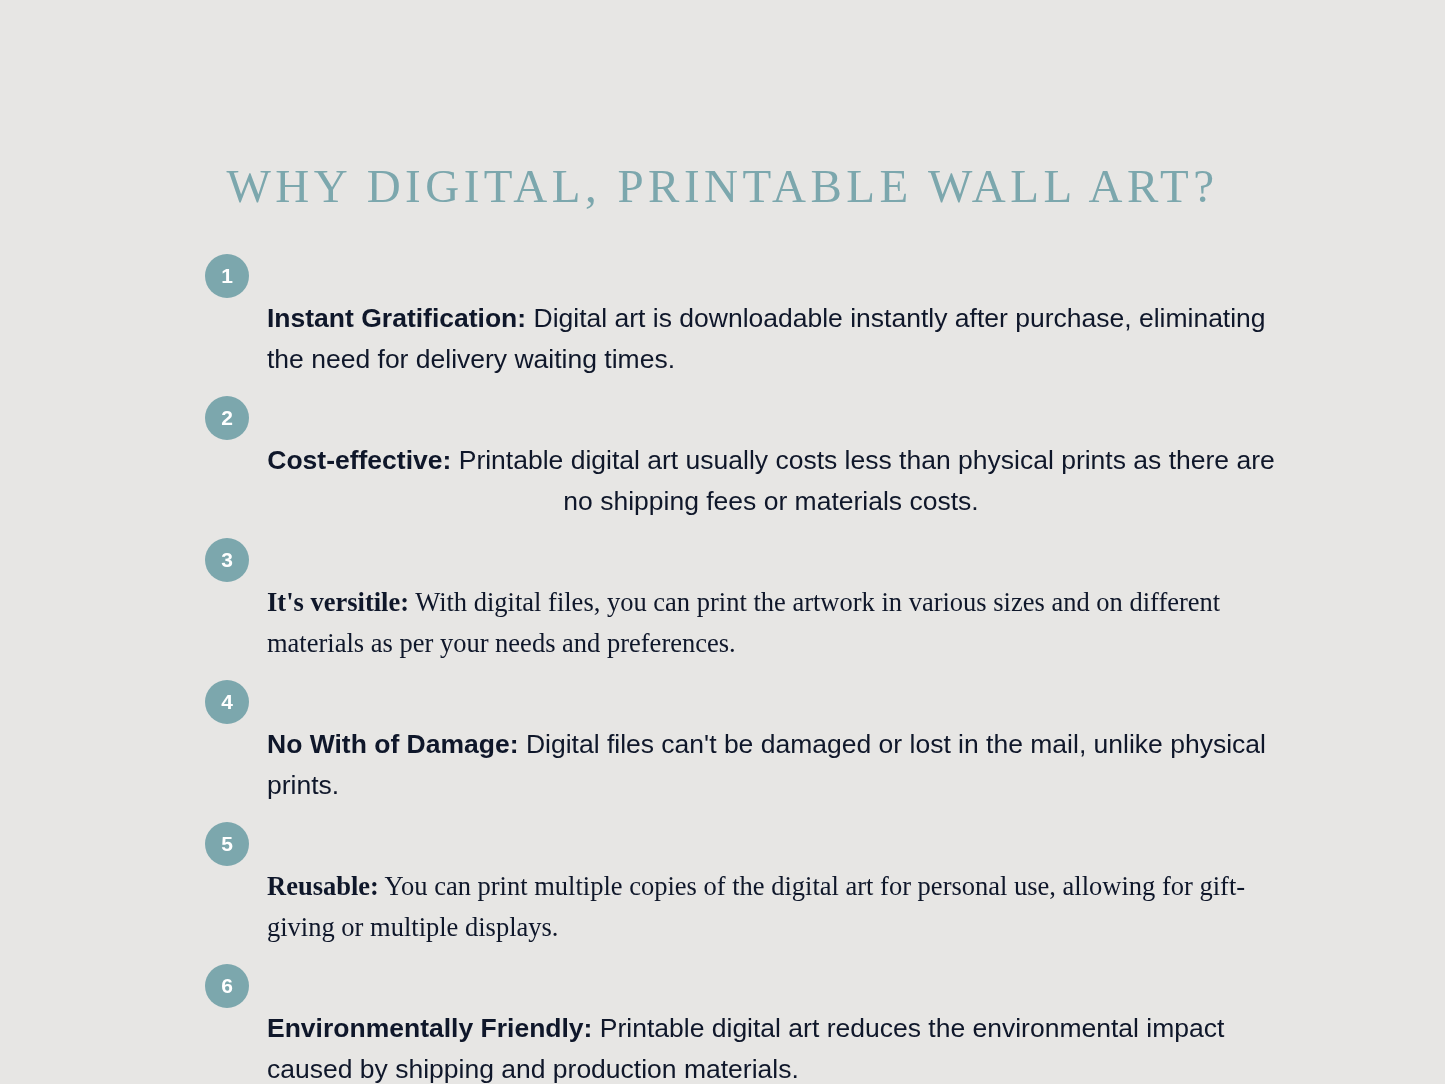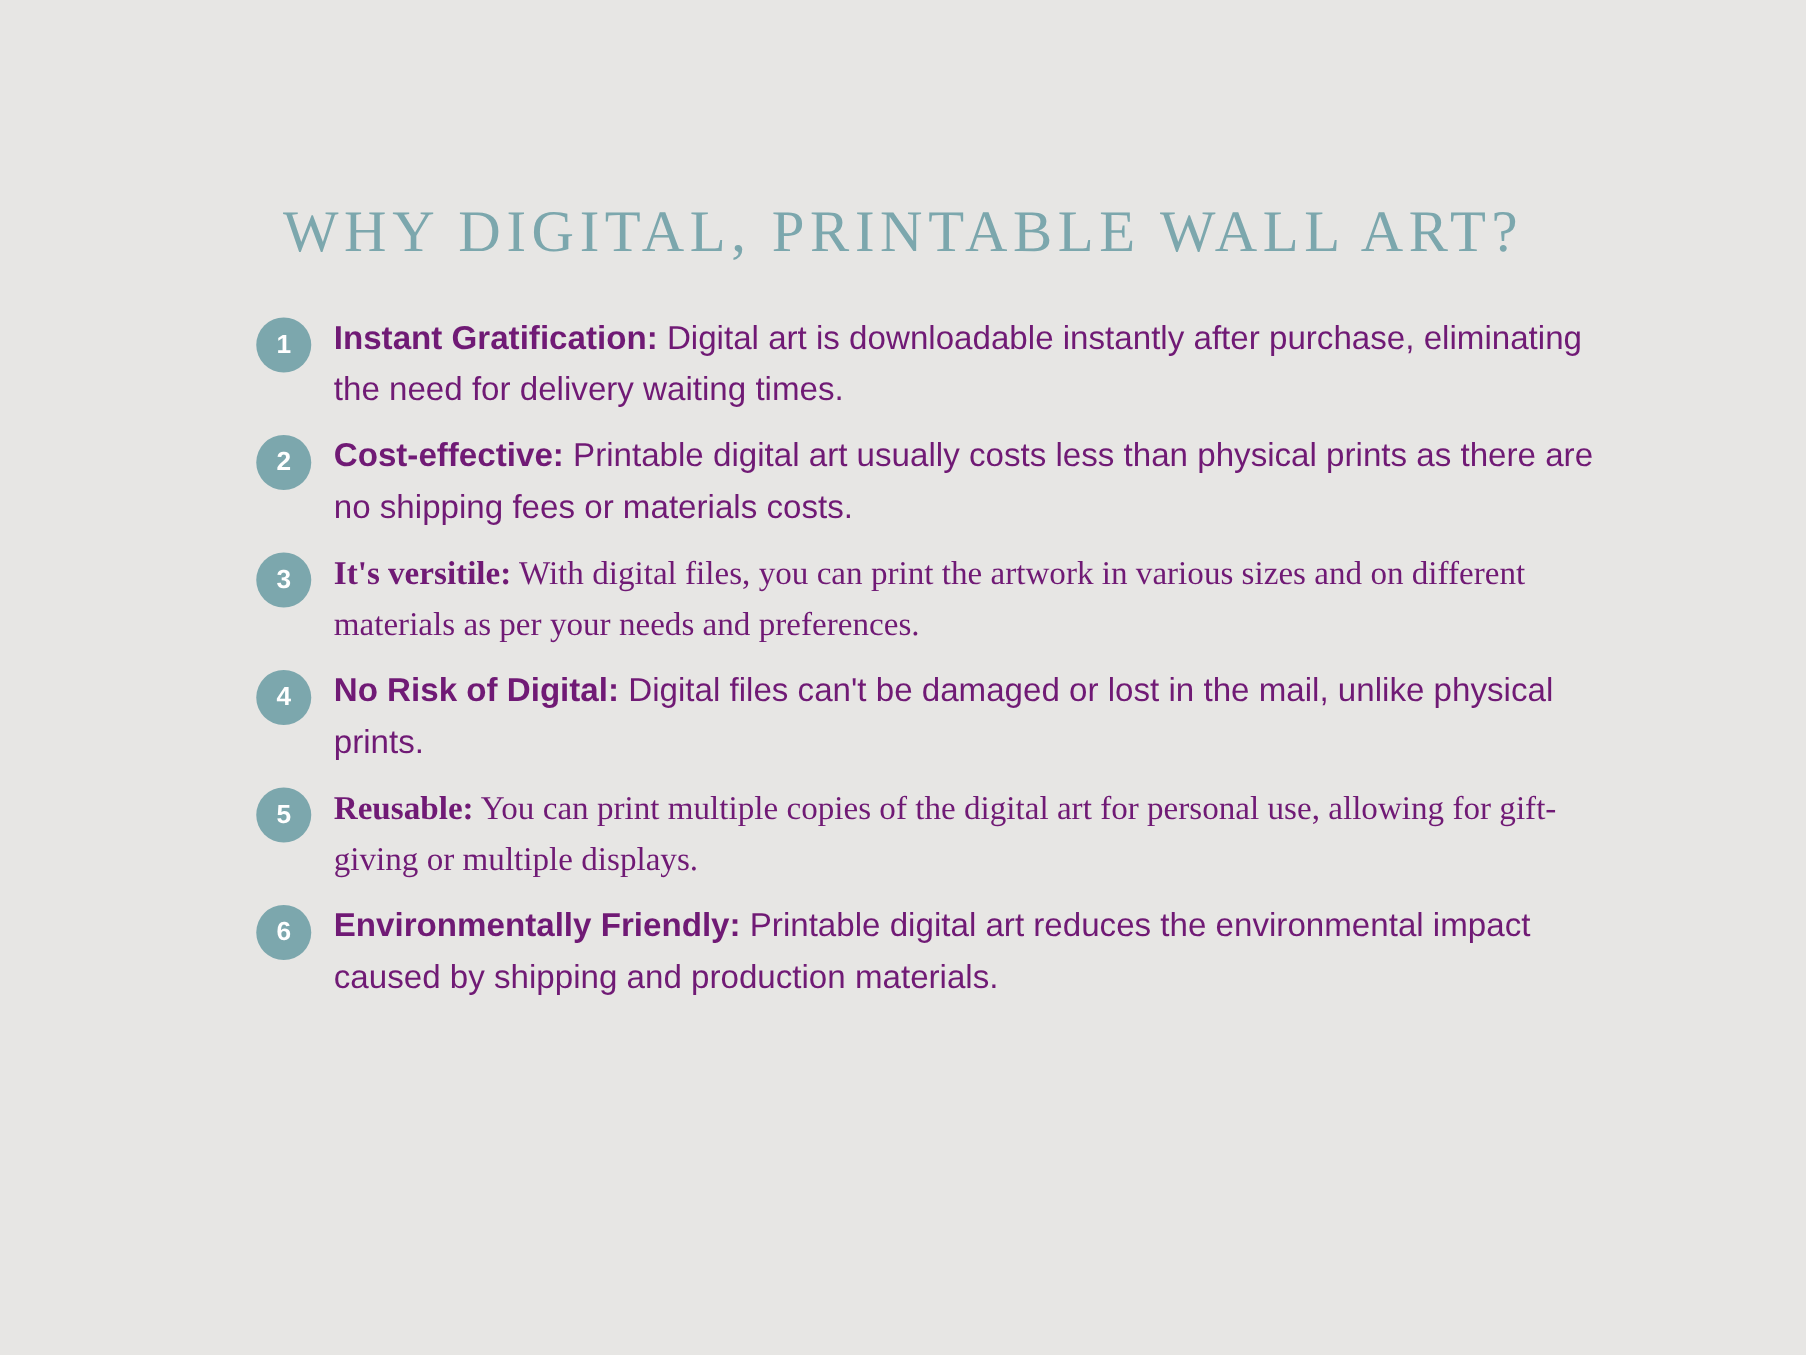--- a/index.html
+++ b/index.html
@@ -57,28 +57,29 @@
     align-items: center;
     justify-content: center;
     margin-top: 4px;
     margin-right: 18px;
     font-family: "Liberation Sans", sans-serif;
   }
   .text {
     flex: 1 1 auto;
     font-size: 26.5px;
     line-height: 41px;
-    color: #701a75;
+    color: #0f172a;
     font-family: "Liberation Sans", sans-serif;
+    margin-top: 48px;
   }
   .text .lead {
     font-weight: bold;
   }
   .item-1 .text { width: 930px; }
-  .item-2 .text { width: 920px; }
+  .item-2 .text { width: 920px; text-align: center; }
   .item-3 .text { width: 955px; font-family: Liberation Serif, serif; }
   .item-4 .text { width: 915px; }
   .item-5 .text { width: 875px; font-family: Liberation Serif, serif; }
   .item-6 .text { width: 870px; }
 </style>
 </head>
 <body>
 
 <div class="page">
 
@@ -103,21 +104,21 @@
     <div class="item item-3">
       <div class="badge">3</div>
       <div class="text">
         <span class="lead">It's versitile:</span><span> With digital files, you can print the artwork in various sizes and on different materials as per your needs and preferences.</span>
       </div>
     </div>
 
     <div class="item item-4">
       <div class="badge">4</div>
       <div class="text">
-        <span class="lead">No Risk of Digital:</span><span> Digital files can't be damaged or lost in the mail, unlike physical prints.</span>
+        <span class="lead">No With of Damage:</span><span> Digital files can't be damaged or lost in the mail, unlike physical prints.</span>
       </div>
     </div>
 
     <div class="item item-5">
       <div class="badge">5</div>
       <div class="text">
         <span class="lead">Reusable:</span><span> You can print multiple copies of the digital art for personal use, allowing for gift-giving or multiple displays.</span>
       </div>
     </div>
 

